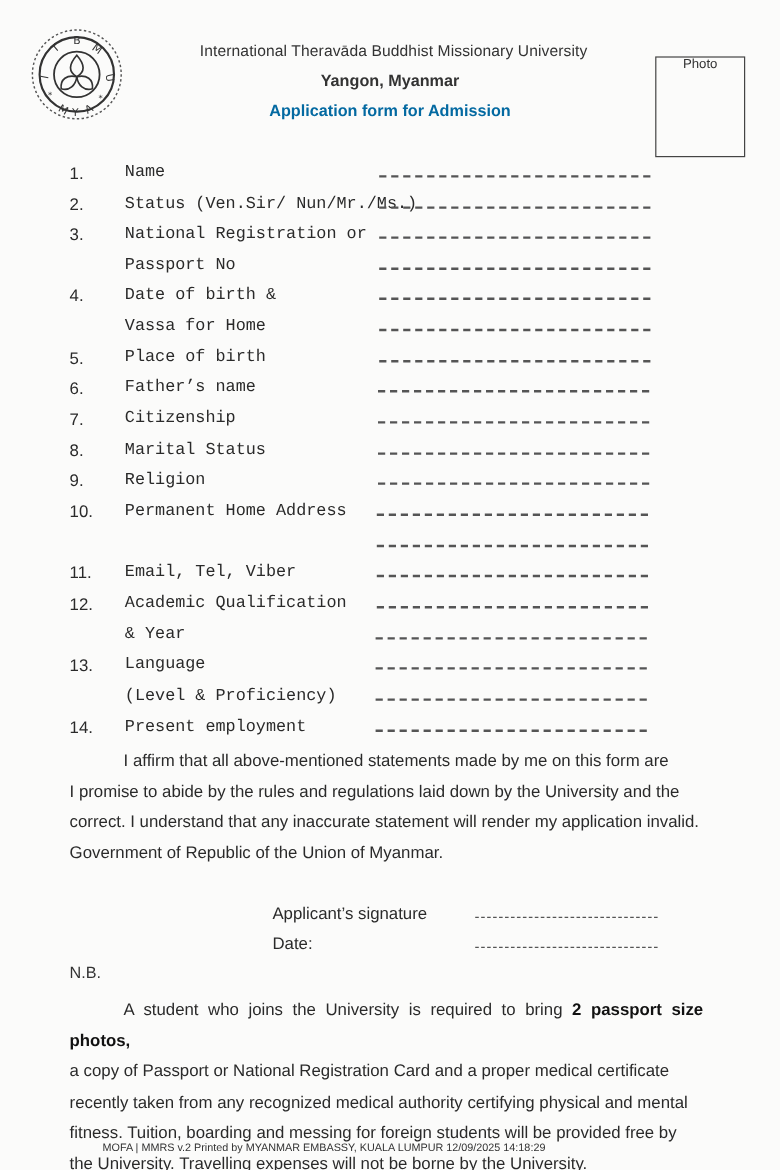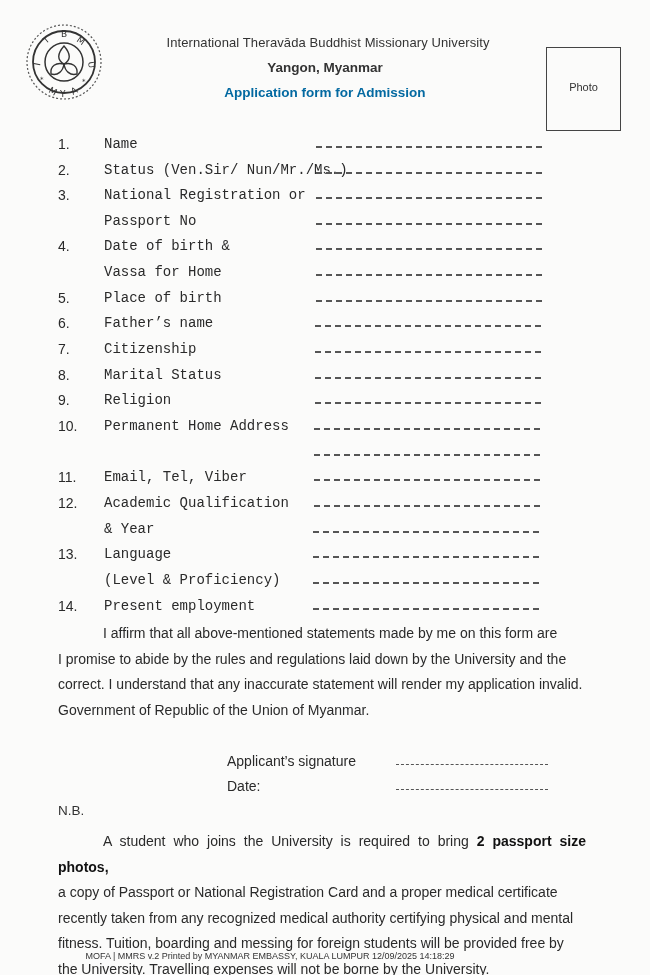--- a/index.html
+++ b/index.html
@@ -14,21 +14,21 @@
   .seal { left: 24px; top: 22px; width: 80px; height: 80px; }
   .hdr { left: 0; width: 650px; text-align: center; }
   .h1 { top: 35px; font-size: 13px; color: #333; letter-spacing: 0.1px; left: 3px; }
   .h2 { top: 60px; font-size: 13.5px; color: #333; font-weight: bold; }
   .h3 { top: 85px; font-size: 13.5px; color: #0369a1; font-weight: bold; }
   .photo {
     left: 546px; top: 47px; width: 75px; height: 84px;
     border: 1.5px solid #444; box-sizing: border-box;
     text-align: center; font-size: 11px; color: #333;
   }
-  .photo span { display: block; margin-top: 33px; }
+  .photo span { display: block; }
 
   .row { left: 0; width: 650px; height: 20px; font-size: 14px; color: #2a2a2a; }
   .row .num { position: absolute; left: 58px; }
   .row .lbl { position: absolute; left: 104px; white-space: nowrap; font-family: Liberation Mono, monospace; }
   .row .line {
     position: absolute; left: 316px; width: 226px; top: 10px;
     border-top: 2px dashed #555; height: 0;
   }
   .para {
     left: 58px; width: 528px; font-size: 14px; line-height: 25.5px;

